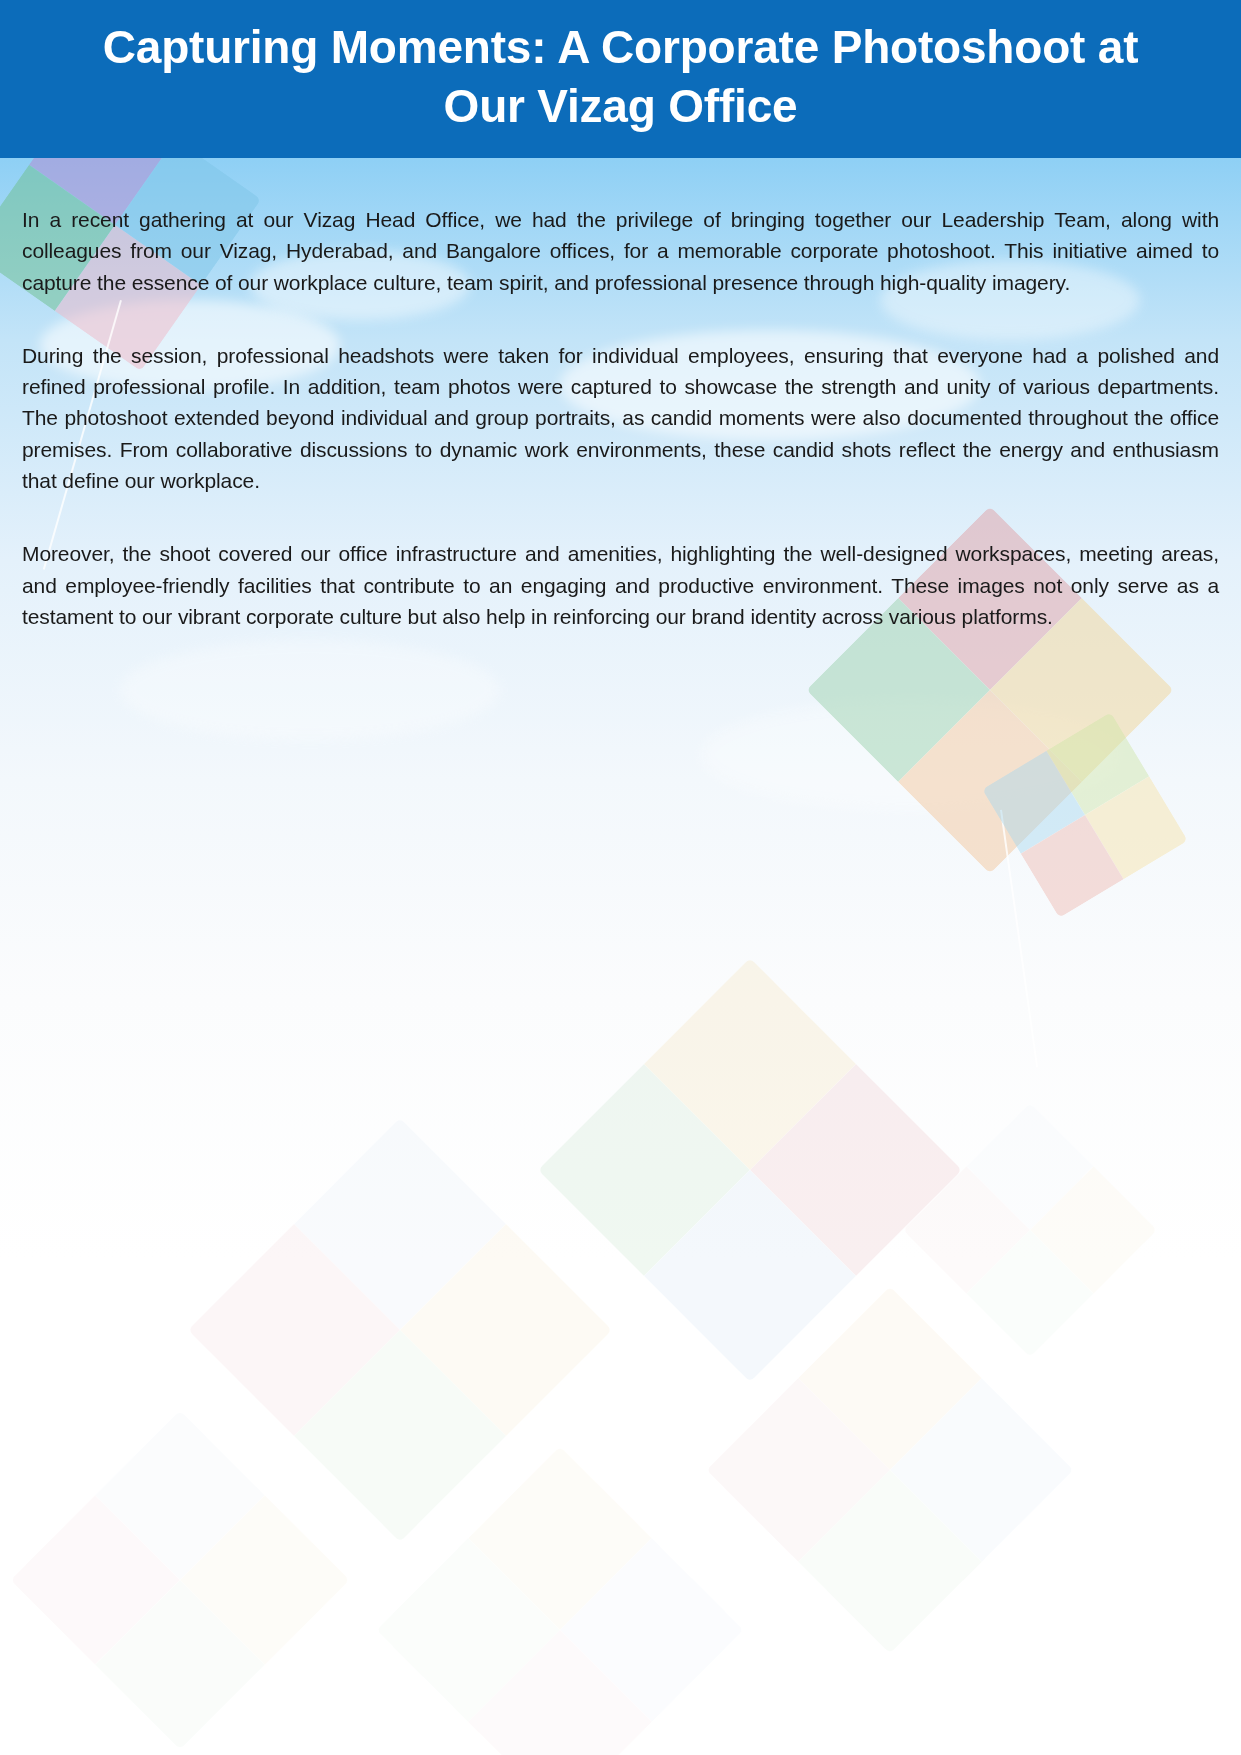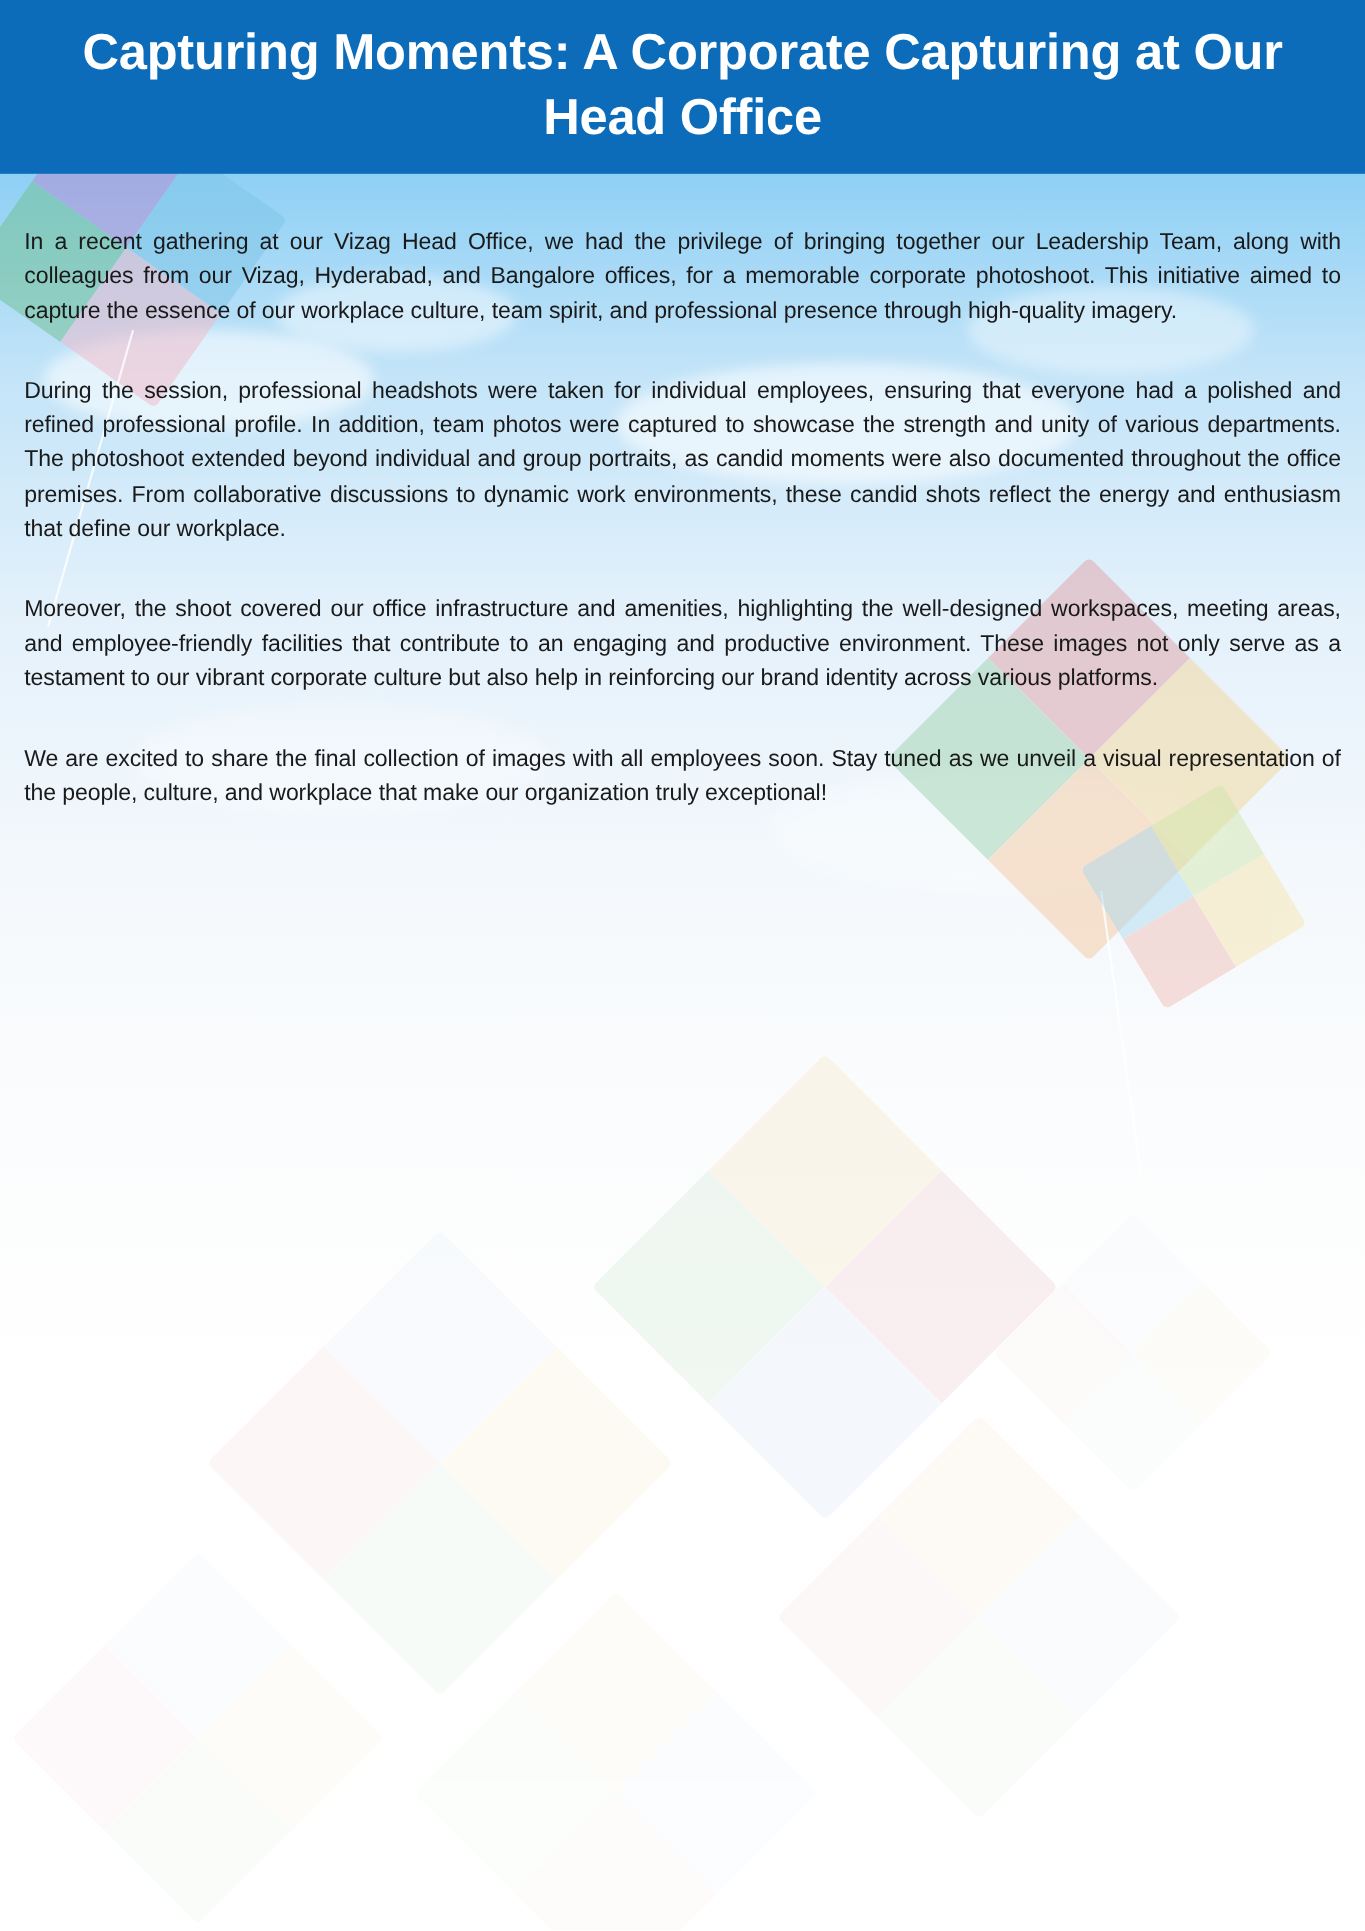--- a/index.html
+++ b/index.html
@@ -224,23 +224,22 @@
   <div class="kite k9">
     <div class="diamond">
       <div class="q q1" style="background:#eef4fb"></div>
       <div class="q q2" style="background:#f8efd8"></div>
       <div class="q q3" style="background:#f6e2e5"></div>
       <div class="q q4" style="background:#e6f3e8"></div>
     </div>
   </div>
 
   <div class="header">
-    <h1>Capturing Moments: A Corporate Capturing at Our Head Office</h1>
+    <h1>Capturing Moments: A Corporate Photoshoot at Our Vizag Office</h1>
   </div>
 
   <div class="content">
     <p>In a recent gathering at our Vizag Head Office, we had the privilege of bringing together our Leadership Team, along with colleagues from our Vizag, Hyderabad, and Bangalore offices, for a memorable corporate photoshoot. This initiative aimed to capture the essence of our workplace culture, team spirit, and professional presence through high-quality imagery.</p>
     <p>During the session, professional headshots were taken for individual employees, ensuring that everyone had a polished and refined professional profile. In addition, team photos were captured to showcase the strength and unity of various departments. The photoshoot extended beyond individual and group portraits, as candid moments were also documented throughout the office premises. From collaborative discussions to dynamic work environments, these candid shots reflect the energy and enthusiasm that define our workplace.</p>
     <p>Moreover, the shoot covered our office infrastructure and amenities, highlighting the well-designed workspaces, meeting areas, and employee-friendly facilities that contribute to an engaging and productive environment. These images not only serve as a testament to our vibrant corporate culture but also help in reinforcing our brand identity across various platforms.</p>
-    <p>We are excited to share the final collection of images with all employees soon. Stay tuned as we unveil a visual representation of the people, culture, and workplace that make our organization truly exceptional!</p>
   </div>
 
 </div>
 
 </body></html>

